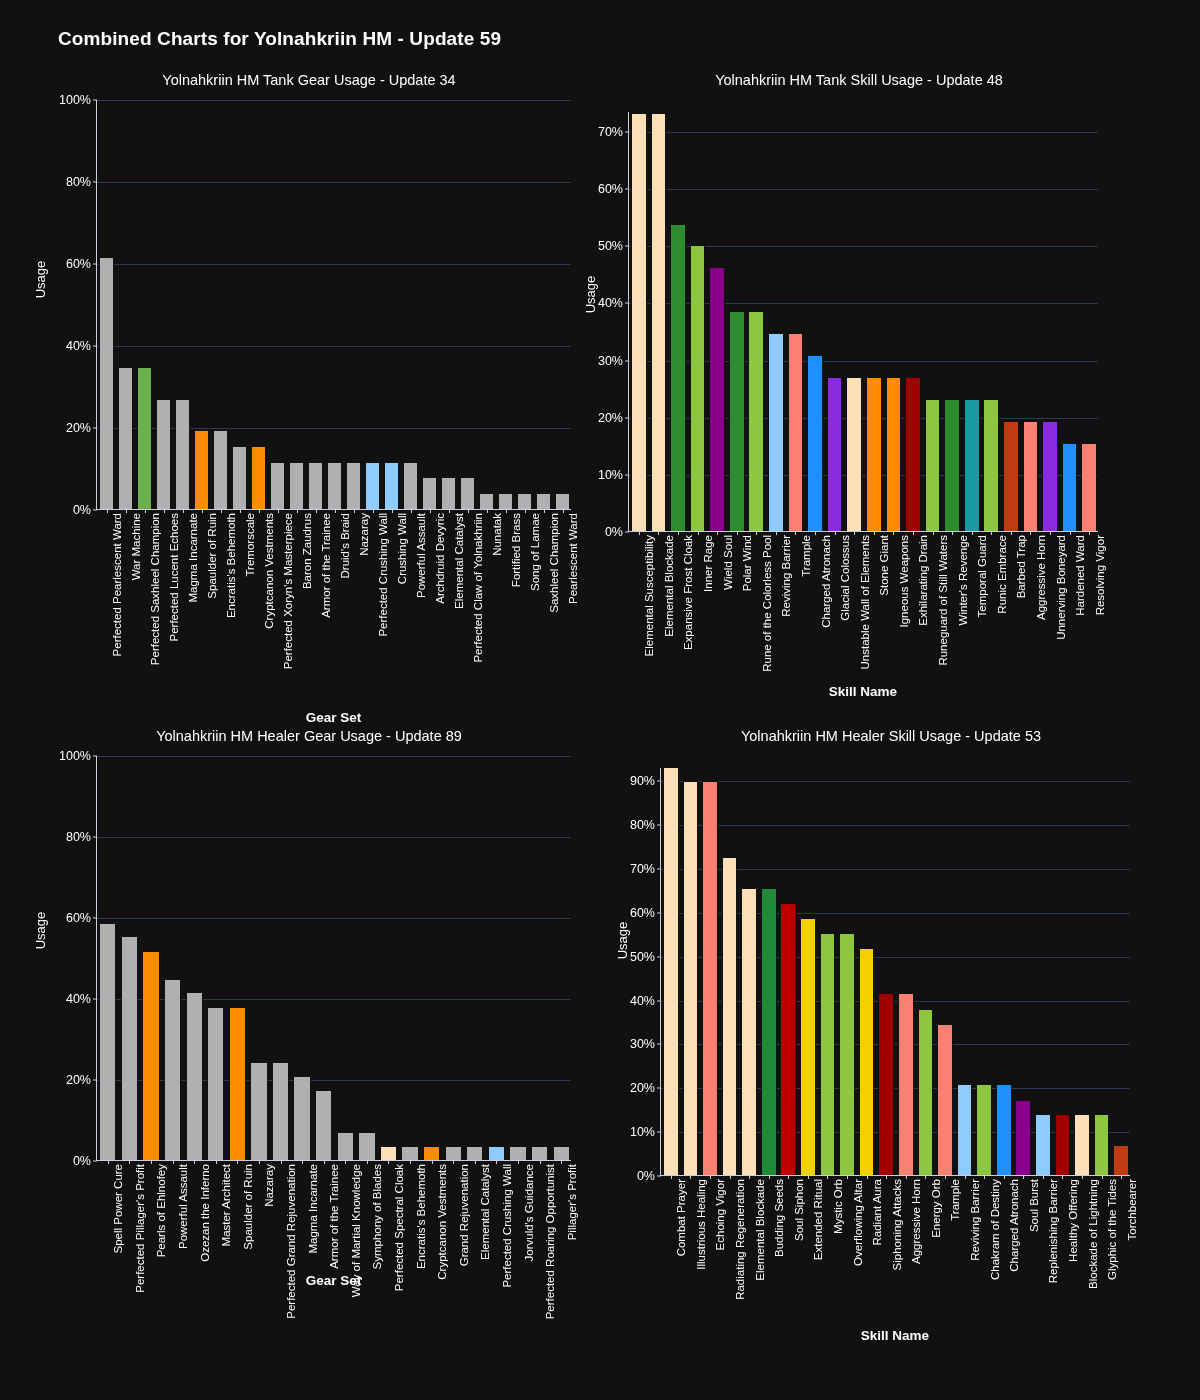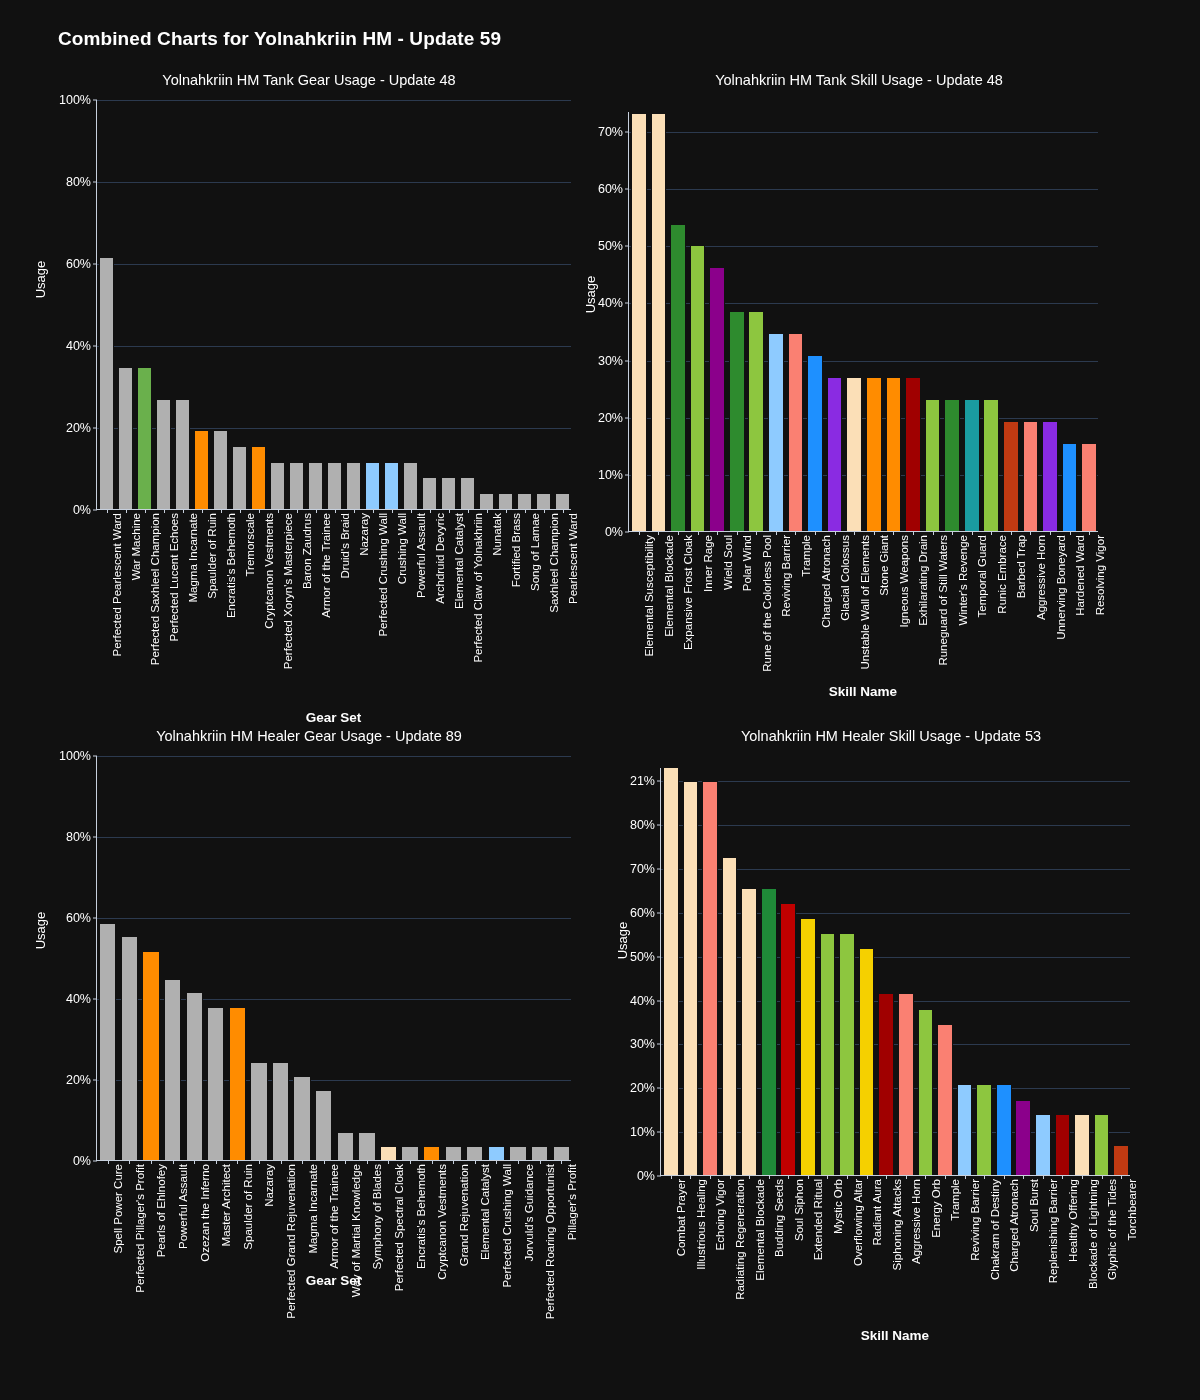--- a/index.html
+++ b/index.html
@@ -114,21 +114,21 @@
   }
 </style>
 </head>
 <body>
 
 <div id="page-root">
   <div class="main-title">Combined Charts for Yolnahkriin HM - Update 59</div>
 
   <div id="panels">
       <div class="panel" style="left: 18px; top: 72px; width: 582px; height: 660px;">
-        <div class="panel-title">Yolnahkriin HM Tank Gear Usage - Update 48</div>
+        <div class="panel-title">Yolnahkriin HM Tank Gear Usage - Update 34</div>
         <div class="ylabel" style="left: 4px; top: 200px;">
           <span>Usage</span>
         </div>
         <div class="plot-area" style="left: 78px; top: 28px; width: 475px; height: 410px;">
           <div class="ytick" style="top: 410px;">0%</div>
           <div class="ytick-mark" style="top: 410px; background: rgb(199, 208, 221);"></div>
           <div class="gridline" style="top: 328px; background: rgb(44, 58, 79);"></div>
           <div class="ytick" style="top: 328px;">20%</div>
           <div class="ytick-mark" style="top: 328px; background: rgb(199, 208, 221);"></div>
           <div class="gridline" style="top: 246px; background: rgb(44, 58, 79);"></div>
@@ -455,21 +455,21 @@
           <div class="gridline" style="top: 144.774px; background: rgb(44, 58, 79);"></div>
           <div class="ytick" style="top: 144.774px;">60%</div>
           <div class="ytick-mark" style="top: 144.774px; background: rgb(199, 208, 221);"></div>
           <div class="gridline" style="top: 100.903px; background: rgb(44, 58, 79);"></div>
           <div class="ytick" style="top: 100.903px;">70%</div>
           <div class="ytick-mark" style="top: 100.903px; background: rgb(199, 208, 221);"></div>
           <div class="gridline" style="top: 57.0323px; background: rgb(44, 58, 79);"></div>
           <div class="ytick" style="top: 57.0323px;">80%</div>
           <div class="ytick-mark" style="top: 57.0323px; background: rgb(199, 208, 221);"></div>
           <div class="gridline" style="top: 13.1613px; background: rgb(44, 58, 79);"></div>
-          <div class="ytick" style="top: 13.1613px;">21%</div>
+          <div class="ytick" style="top: 13.1613px;">90%</div>
           <div class="ytick-mark" style="top: 13.1613px; background: rgb(199, 208, 221);"></div>
           <div class="bars">
             <div class="bar" title="Combat Prayer" style="left: 1.95833px; width: 15.6667px; height: 408.439px; background: rgb(251, 223, 183);"></div>
             <div class="bar" title="Illustrious Healing" style="left: 21.5417px; width: 15.6667px; height: 393.523px; background: rgb(251, 223, 183);"></div>
             <div class="bar" title="Echoing Vigor" style="left: 41.125px; width: 15.6667px; height: 393.523px; background: rgb(250, 128, 114);"></div>
             <div class="bar" title="Radiating Regeneration" style="left: 60.7083px; width: 15.6667px; height: 317.626px; background: rgb(251, 223, 183);"></div>
             <div class="bar" title="Elemental Blockade" style="left: 80.2917px; width: 15.6667px; height: 287.355px; background: rgb(251, 223, 183);"></div>
             <div class="bar" title="Budding Seeds" style="left: 99.875px; width: 15.6667px; height: 287.355px; background: rgb(31, 138, 56);"></div>
             <div class="bar" title="Soul Siphon" style="left: 119.458px; width: 15.6667px; height: 272.439px; background: rgb(192, 0, 0);"></div>
             <div class="bar" title="Extended Ritual" style="left: 139.042px; width: 15.6667px; height: 257.084px; background: rgb(245, 208, 0);"></div>

